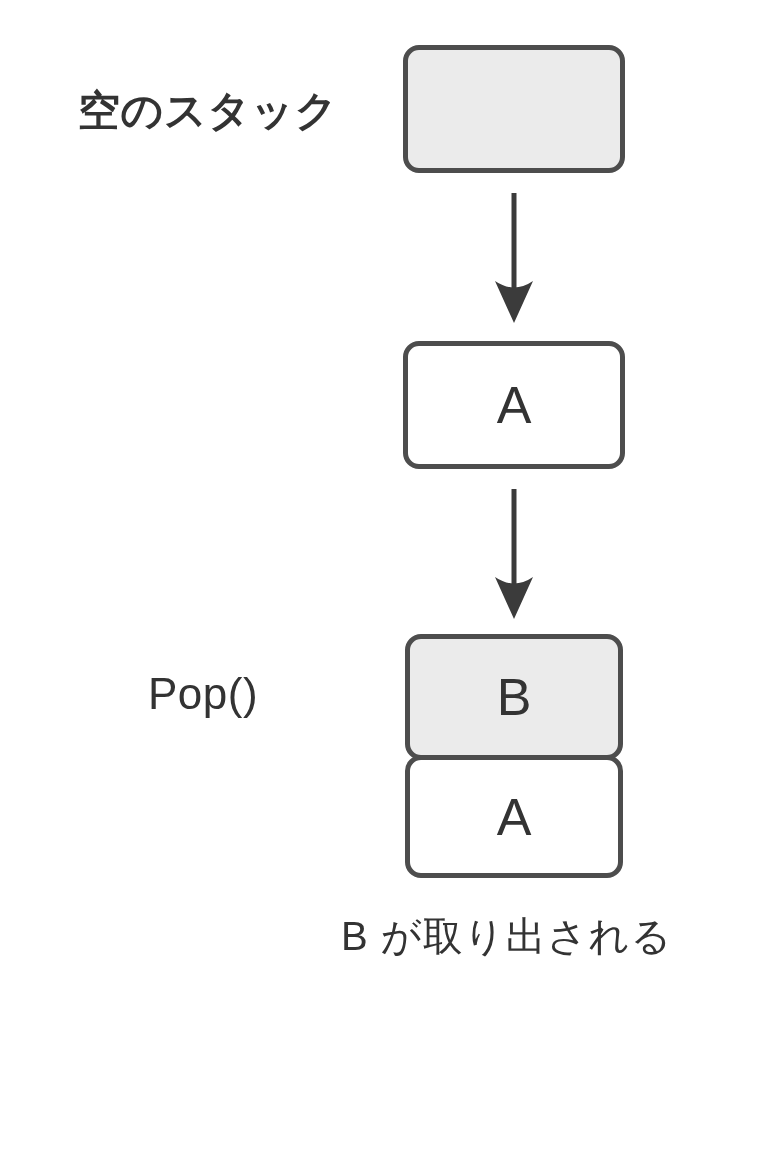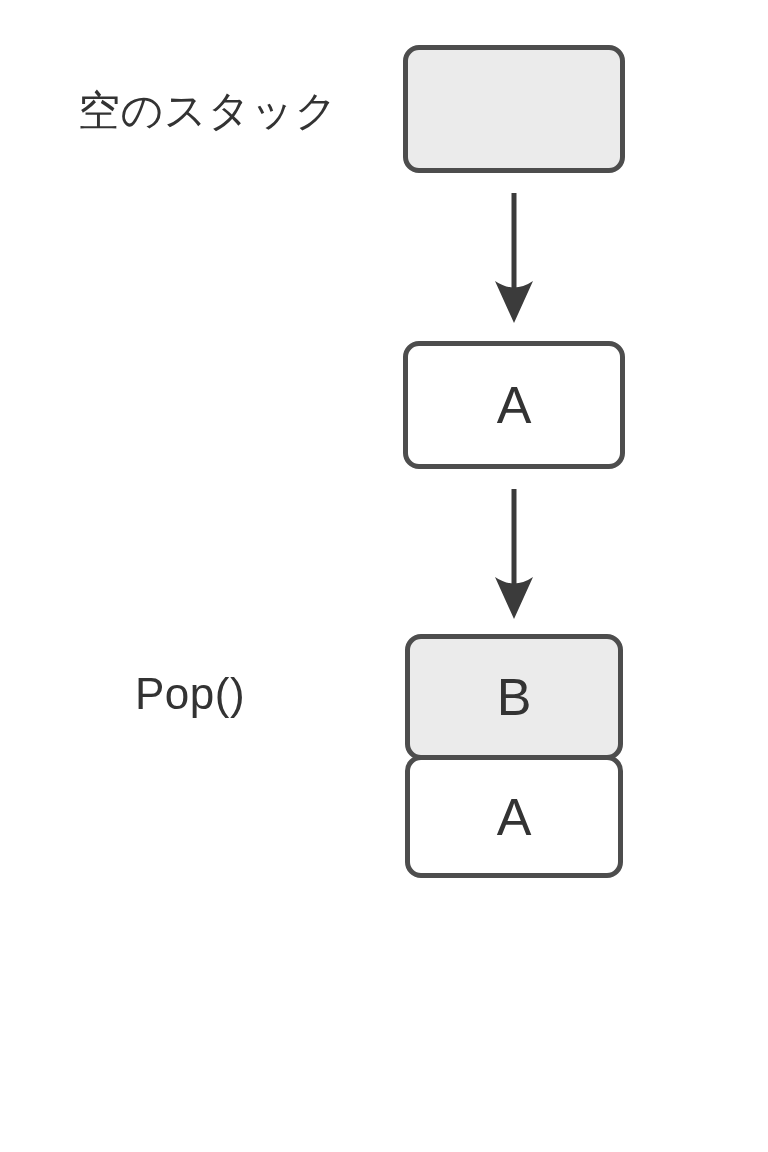--- a/index.html
+++ b/index.html
@@ -27,29 +27,30 @@
     position: absolute;
     color: #333333;
     white-space: nowrap;
     line-height: 1;
   }
   .label-empty {
     left: 78px;
     top: 90px;
     font-size: 42px;
     letter-spacing: 0.5px;
+    font-weight: bold;
   }
   .label-push {
     left: 108px;
     top: 378px;
     font-size: 44px;
     letter-spacing: 0.5px;
   }
   .label-pop {
-    left: 135px;
+    left: 148px;
     top: 672px;
     font-size: 44px;
     letter-spacing: 0.5px;
   }
 
   
   .box {
     position: absolute;
     box-sizing: border-box;
     border: 5px solid #4d4d4d;
@@ -155,14 +156,15 @@
   <div class="row-label label-pop">Pop()</div>
 
   <div class="box cell-b">
     <span>B</span>
   </div>
 
   <div class="box cell-a">
     <span>A</span>
   </div>
 
+  <div class="caption">B が取り出される</div>
 
 </div>
 
 </body></html>

